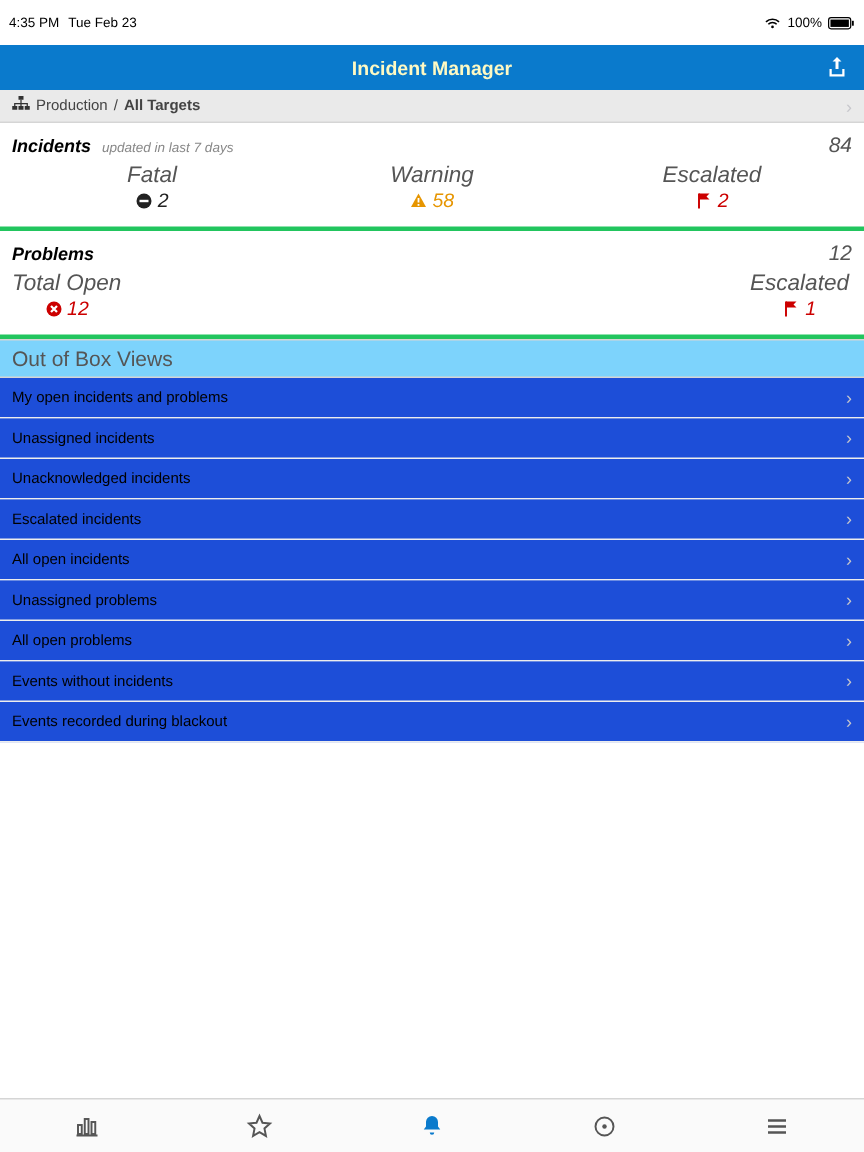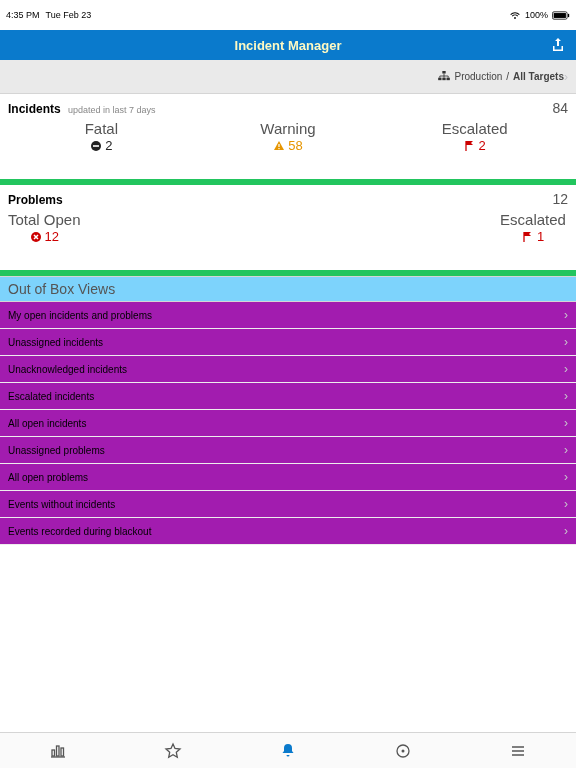--- a/index.html
+++ b/index.html
@@ -37,35 +37,36 @@
     position: relative;
   }
   .nav-title { font-size: 13px; font-weight: 600; }
   .nav-right {
     position: absolute;
     right: 10px;
     top: 0; height: 30px;
     display:flex; align-items:center;
   }
   .breadcrumb-bar {
-    height: 34px;
+    height: 22px;
     background: #eaeaea;
     border-bottom: 1px solid #d5d5d5;
     display: flex;
     align-items: center;
     padding: 0 8px;
     font-size: 10px;
     color: #444;
-    justify-content: flex-end;
+    justify-content: space-between;
   }
   .breadcrumb-left { display:flex; align-items:center; gap:4px;}
   .section {
-    border-bottom: 6px solid #22c55e;
-    padding: 6px 8px 26px 8px;
+    border-bottom: 3px solid #22c55e;
+    padding: 6px 8px 10px 8px;
     background:#fff;
+    font-style:italic;
   }
   .section-header {
     display:flex; justify-content:space-between; align-items:baseline;
   }
   .section-title { font-size: 12px; font-weight: 600; }
   .section-sub { font-size: 9px; color:#888; font-weight:400; margin-left:4px;}
   .section-count { font-size: 14px; color:#555; }
   .stat-row {
     display:flex; justify-content:space-around; margin-top:4px;
   }
@@ -86,21 +87,21 @@
     border-top:1px solid #d5d5d5;
   }
   .list-row {
     height: 27px;
     display:flex;
     align-items:center;
     justify-content:space-between;
     padding: 0 8px;
     border-bottom:1px solid #ededed;
     font-size:10px;
-    background:#a21caf;
+    background:#1d4ed8;
   }
   .chev { color:#c7c7cc; font-size:12px; }
   .spacer { flex:1; background:#fff;}
   .tab-bar {
     height: 36px;
     border-top:1px solid #d5d5d5;
     background:#fafafa;
     display:flex;
   }
   .tab {

